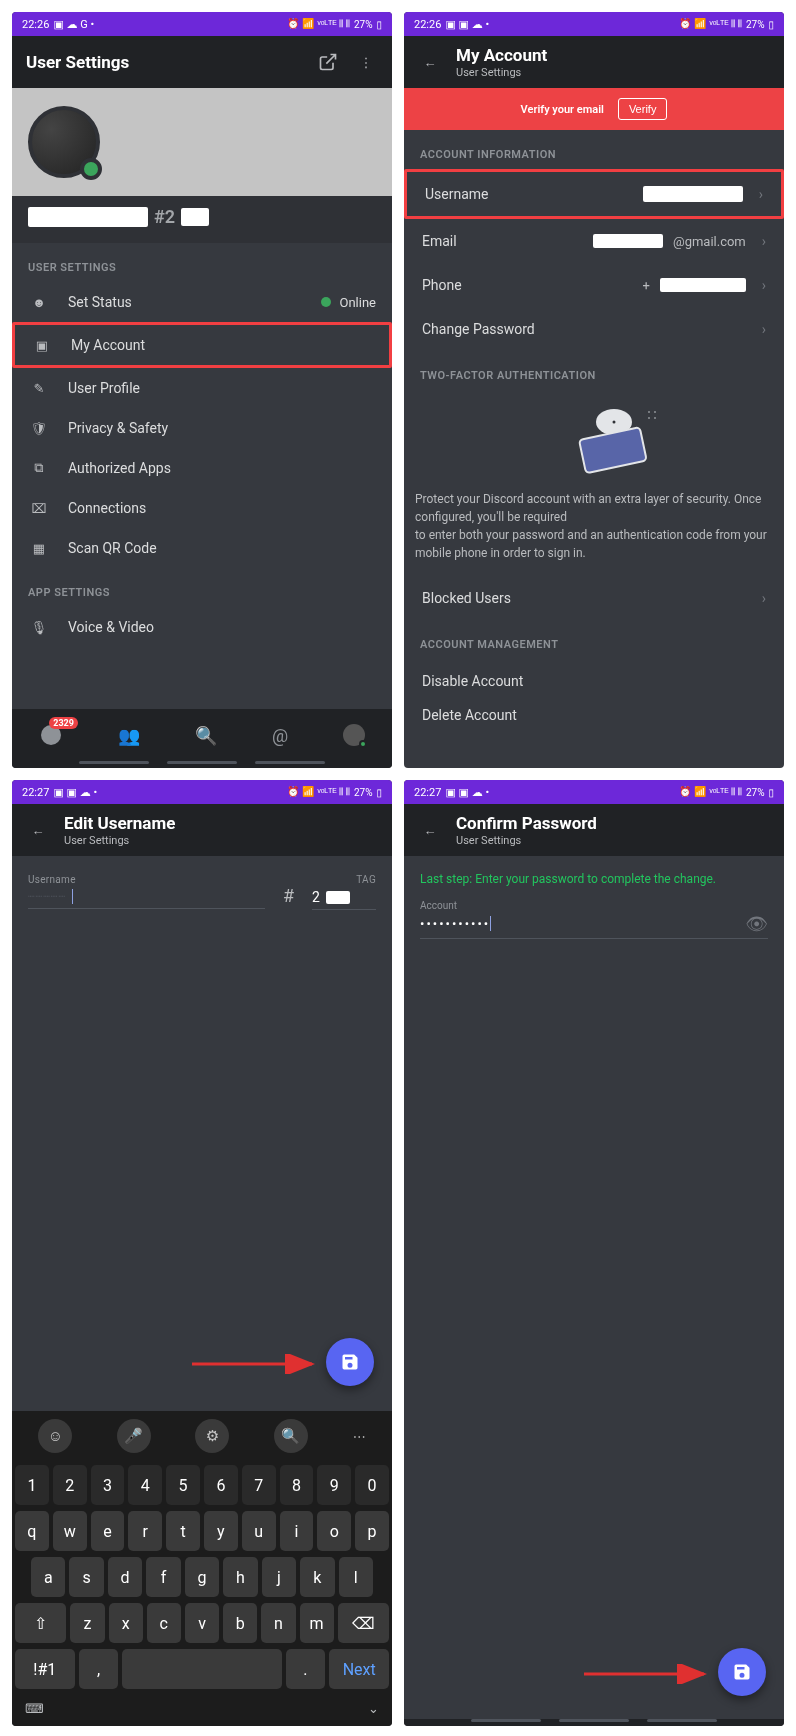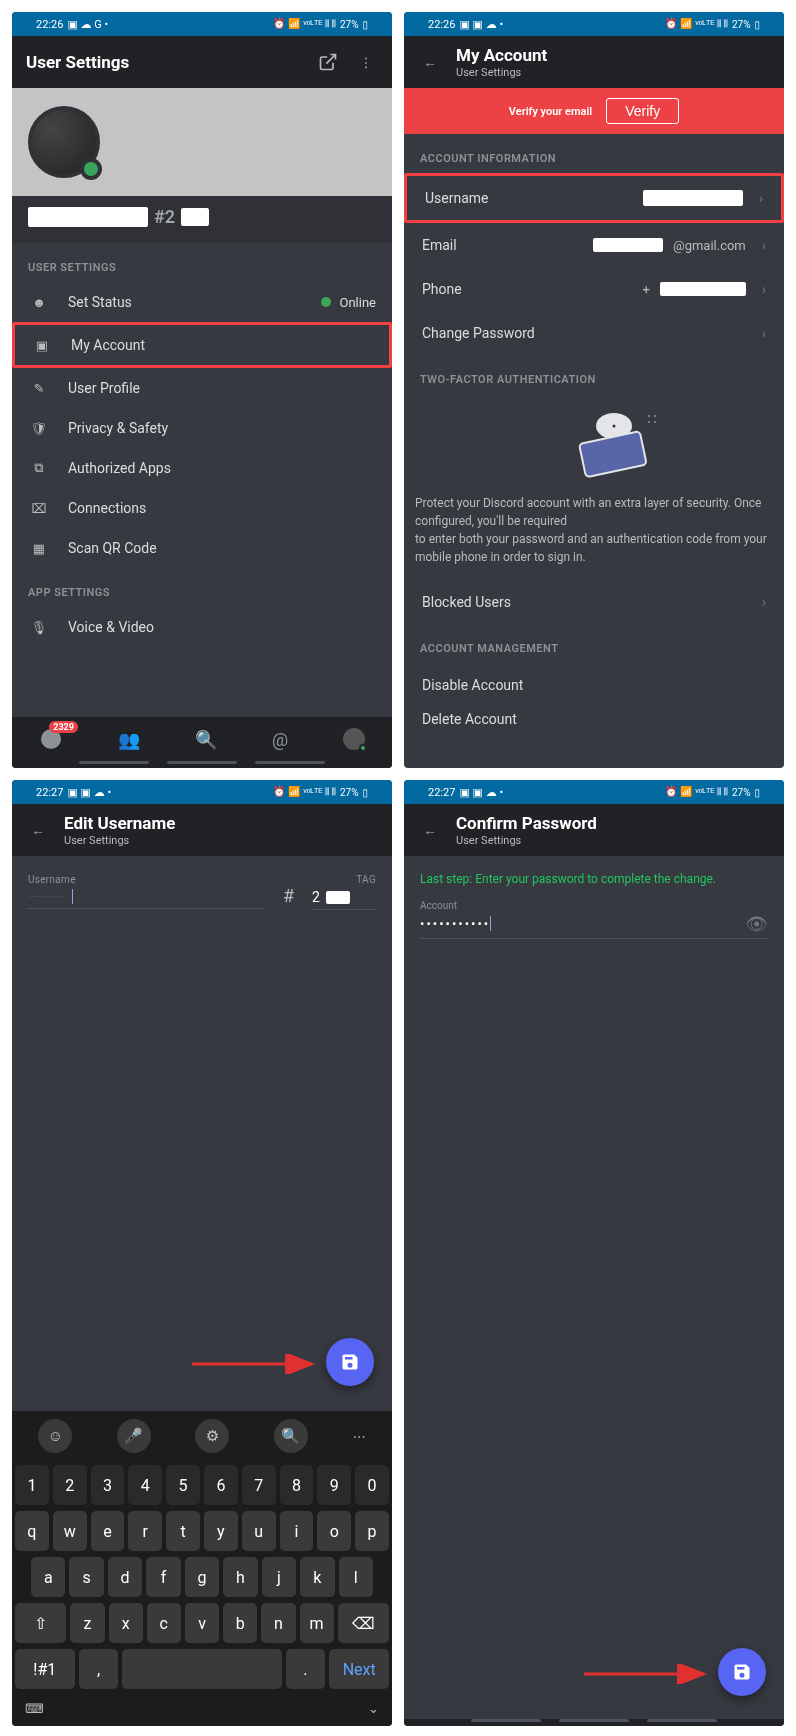--- a/index.html
+++ b/index.html
@@ -21,25 +21,25 @@
     position: relative;
     height: 756px;
     color: #dcddde;
     font-size: 13px;
   }
   .screen.tall { height: 946px; }
 
   
   .statusbar {
     height: 24px;
-    background: #0369a1;
+    background: #6d28d9;
     display: flex;
     align-items: center;
     justify-content: space-between;
-    padding: 0 24px;
+    padding: 0 10px;
     font-size: 11px;
     color: #fff;
   }
   .statusbar .left, .statusbar .right { display: flex; align-items: center; gap: 4px; }
   .statusbar .right { font-size: 10px; }
 
   
   .titlebar {
     background: #202225;
     min-height: 52px;
@@ -101,42 +101,42 @@
   .list-item .li-icon { width:22px; text-align:center; color:#b9bbbe; }
   .list-item .li-label { flex:1; font-size:14px; }
   .status-online { display:flex;align-items:center;gap:8px;color:#dcddde;font-size:13px;padding-left:15px; }
   .status-online .dot { width:10px;height:10px;border-radius:50%;background:#3ba55c; }
 
   .highlight-red { border:3px solid #f23f42; border-radius:2px; }
 
   
   .navbar {
     background:#202225;
-    height:44px;
+    height:52px;
     display:flex; align-items:center; justify-content:space-around;
     margin-top:auto;
     position:relative;
   }
   .navbar .nv-icon { color:#8e9297; font-size:18px; position:relative; }
   .badge {
     position:absolute; top:-6px; left:10px;
     background:#ed4245;color:#fff;font-size:9px;padding:1px 4px;border-radius:8px;font-weight:700;
   }
   .nav-handle-row{display:flex;gap:18px;justify-content:center;padding-bottom:4px;background:#202225;}
   .nav-handle{width:70px;height:3px;background:#4f545c;border-radius:2px;}
 
   
   .verify-banner {
     background:#ed4245;
     display:flex;align-items:center;justify-content:center;gap:14px;
     padding:10px;color:#fff;font-size:11px;font-weight:600;
   }
   .verify-btn {
     border:1px solid #fff;border-radius:3px;background:transparent;color:#fff;
-    padding:4px 18px;font-size:14px;
+    padding:4px 10px;font-size:11px;
   }
   .settings-row {
     display:flex;align-items:center;padding:14px 18px;gap:10px;
   }
   .settings-row .sr-label { flex:1;font-size:14px;color:#dcddde; }
   .settings-row .sr-value { color:#b9bbbe;font-size:13px; }
   .settings-row .chev { color:#72767d;font-size:14px;margin-left:6px; }
   .twofa-desc { color:#b9bbbe;font-size:12px;line-height:1.5;padding:4px 11px 14px; }
   .twofa-illust {
     width:150px;height:80px;margin:10px auto 6px;display:flex;align-items:center;justify-content:center;

